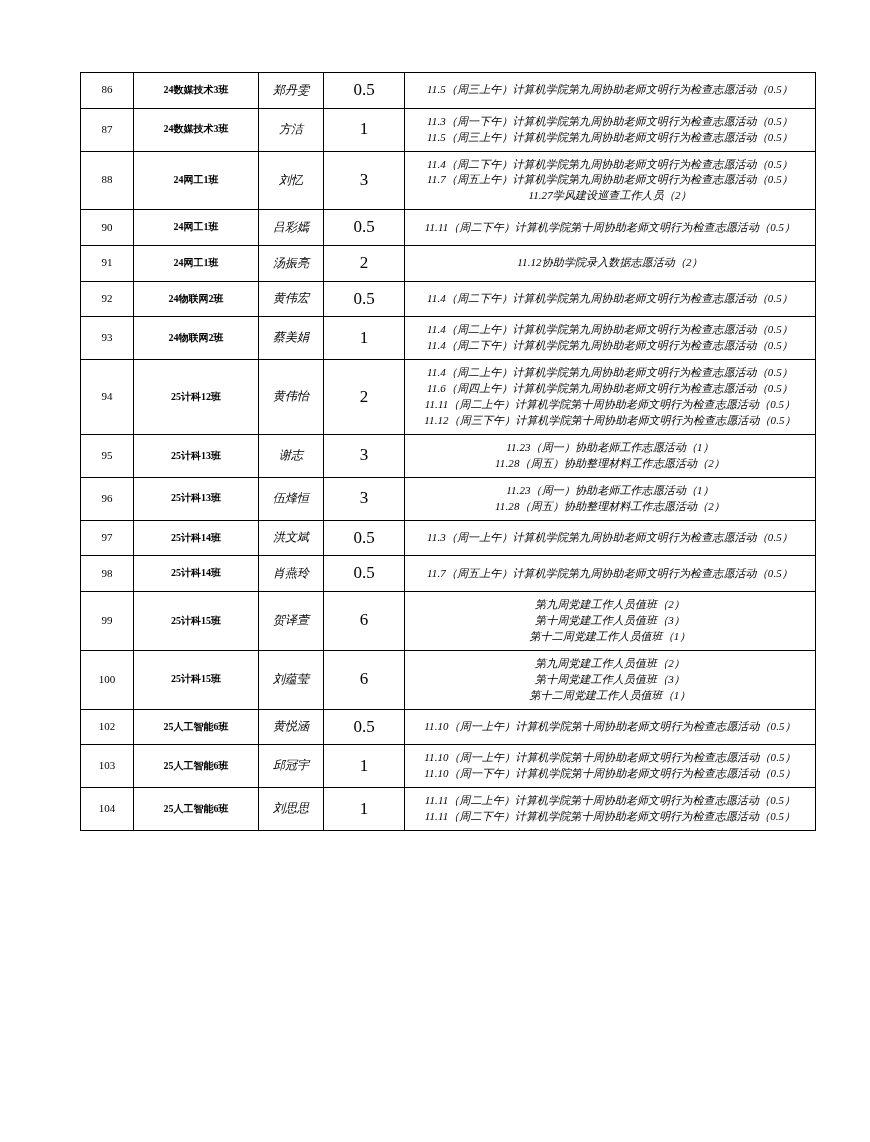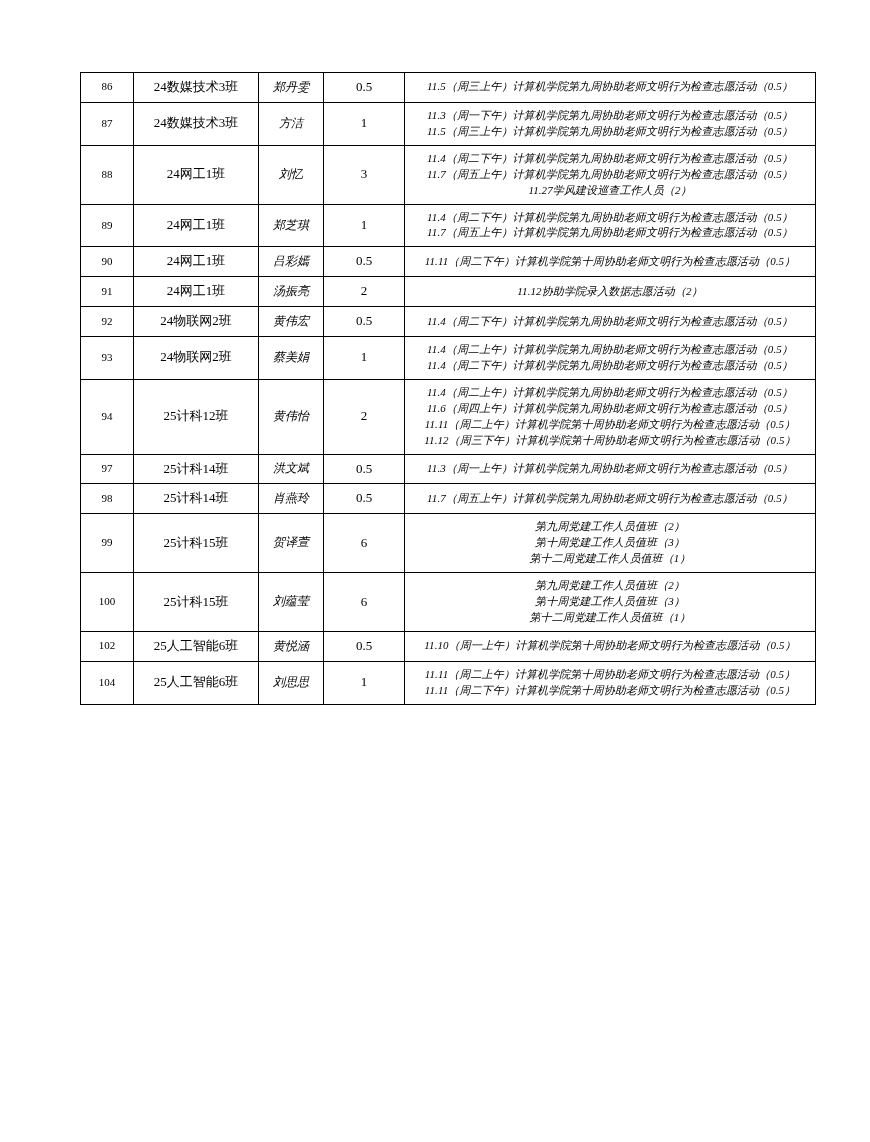--- a/index.html
+++ b/index.html
@@ -34,30 +34,31 @@
     padding: 5px 2px;
     line-height: 1.45;
   }
   td.col-index {
     width: 48px;
     font-size: 11px;
     font-family: "Liberation Serif", "DejaVu Serif", serif;
   }
   td.col-class {
     width: 120px;
-    font-size: 13px;
+    font-size: 10px;
+    font-weight: bold;
   }
   td.col-name {
     width: 60px;
     font-size: 12px;
     font-style: italic;
   }
   td.col-hours {
     width: 76px;
-    font-size: 13px;
+    font-size: 17px;
   }
   td.col-detail {
     width: 406px;
     font-size: 11px;
     padding-left: 6px;
     padding-right: 6px;
     font-style: italic;
   }
   td.col-detail .line {
     display: block;
@@ -95,30 +96,20 @@
           <td class="col-class">24网工1班</td>
           <td class="col-name">刘忆</td>
           <td class="col-hours">3</td>
           <td class="col-detail">
             <span class="line">11.4（周二下午）计算机学院第九周协助老师文明行为检查志愿活动（0.5）</span>
             <span class="line">11.7（周五上午）计算机学院第九周协助老师文明行为检查志愿活动（0.5）</span>
             <span class="line">11.27学风建设巡查工作人员（2）</span>
           </td>
         </tr>
         <tr>
-          <td class="col-index">89</td>
-          <td class="col-class">24网工1班</td>
-          <td class="col-name">郑芝琪</td>
-          <td class="col-hours">1</td>
-          <td class="col-detail">
-            <span class="line">11.4（周二下午）计算机学院第九周协助老师文明行为检查志愿活动（0.5）</span>
-            <span class="line">11.7（周五上午）计算机学院第九周协助老师文明行为检查志愿活动（0.5）</span>
-          </td>
-        </tr>
-        <tr>
           <td class="col-index">90</td>
           <td class="col-class">24网工1班</td>
           <td class="col-name">吕彩嫣</td>
           <td class="col-hours">0.5</td>
           <td class="col-detail">
             <span class="line">11.11（周二下午）计算机学院第十周协助老师文明行为检查志愿活动（0.5）</span>
           </td>
         </tr>
         <tr>
           <td class="col-index">91</td>
@@ -154,20 +145,40 @@
           <td class="col-name">黄伟怡</td>
           <td class="col-hours">2</td>
           <td class="col-detail">
             <span class="line">11.4（周二上午）计算机学院第九周协助老师文明行为检查志愿活动（0.5）</span>
             <span class="line">11.6（周四上午）计算机学院第九周协助老师文明行为检查志愿活动（0.5）</span>
             <span class="line">11.11（周二上午）计算机学院第十周协助老师文明行为检查志愿活动（0.5）</span>
             <span class="line">11.12（周三下午）计算机学院第十周协助老师文明行为检查志愿活动（0.5）</span>
           </td>
         </tr>
         <tr>
+          <td class="col-index">95</td>
+          <td class="col-class">25计科13班</td>
+          <td class="col-name">谢志</td>
+          <td class="col-hours">3</td>
+          <td class="col-detail">
+            <span class="line">11.23（周一）协助老师工作志愿活动（1）</span>
+            <span class="line">11.28（周五）协助整理材料工作志愿活动（2）</span>
+          </td>
+        </tr>
+        <tr>
+          <td class="col-index">96</td>
+          <td class="col-class">25计科13班</td>
+          <td class="col-name">伍烽恒</td>
+          <td class="col-hours">3</td>
+          <td class="col-detail">
+            <span class="line">11.23（周一）协助老师工作志愿活动（1）</span>
+            <span class="line">11.28（周五）协助整理材料工作志愿活动（2）</span>
+          </td>
+        </tr>
+        <tr>
           <td class="col-index">97</td>
           <td class="col-class">25计科14班</td>
           <td class="col-name">洪文斌</td>
           <td class="col-hours">0.5</td>
           <td class="col-detail">
             <span class="line">11.3（周一上午）计算机学院第九周协助老师文明行为检查志愿活动（0.5）</span>
           </td>
         </tr>
         <tr>
           <td class="col-index">98</td>
@@ -200,20 +211,30 @@
             <span class="line">第十二周党建工作人员值班（1）</span>
           </td>
         </tr>
         <tr>
           <td class="col-index">102</td>
           <td class="col-class">25人工智能6班</td>
           <td class="col-name">黄悦涵</td>
           <td class="col-hours">0.5</td>
           <td class="col-detail">
             <span class="line">11.10（周一上午）计算机学院第十周协助老师文明行为检查志愿活动（0.5）</span>
+          </td>
+        </tr>
+        <tr>
+          <td class="col-index">103</td>
+          <td class="col-class">25人工智能6班</td>
+          <td class="col-name">邱冠宇</td>
+          <td class="col-hours">1</td>
+          <td class="col-detail">
+            <span class="line">11.10（周一上午）计算机学院第十周协助老师文明行为检查志愿活动（0.5）</span>
+            <span class="line">11.10（周一下午）计算机学院第十周协助老师文明行为检查志愿活动（0.5）</span>
           </td>
         </tr>
         <tr>
           <td class="col-index">104</td>
           <td class="col-class">25人工智能6班</td>
           <td class="col-name">刘思思</td>
           <td class="col-hours">1</td>
           <td class="col-detail">
             <span class="line">11.11（周二上午）计算机学院第十周协助老师文明行为检查志愿活动（0.5）</span>
             <span class="line">11.11（周二下午）计算机学院第十周协助老师文明行为检查志愿活动（0.5）</span>

